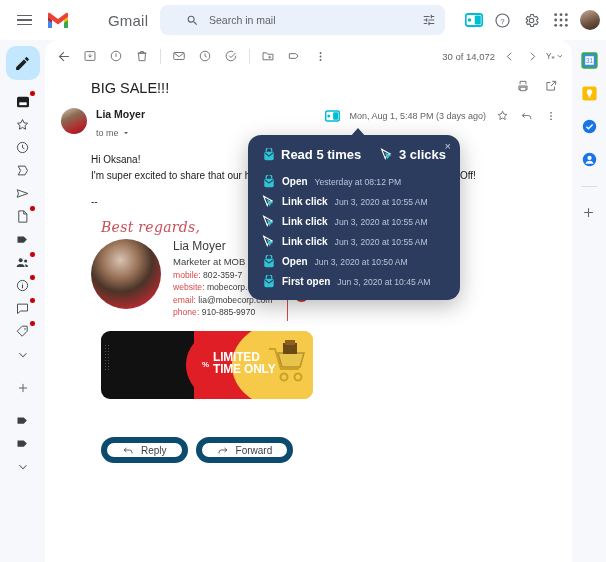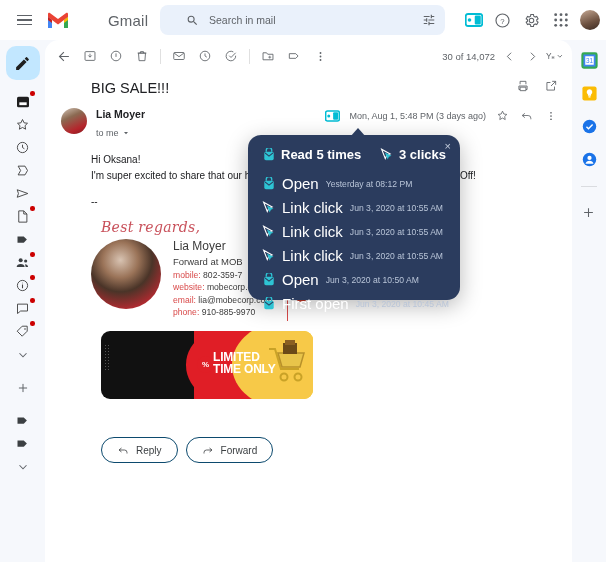--- a/index.html
+++ b/index.html
@@ -125,42 +125,42 @@
   .ban-dots { position:absolute; left:3px; top:13px; width:7px; height:26px; z-index:3;
     background-image:radial-gradient(#555 0.7px, transparent 0.8px); background-size:3px 3px; }
   .ban-pct { position:absolute; left:96px; top:25px; z-index:5; width:17px; height:17px;
     border-radius:50%; background:#e01e26; color:#fff; font-size:8px; font-weight:bold;
     display:flex; align-items:center; justify-content:center; }
   .ban-txt2 { position:absolute; left:112px; top:21px; z-index:5; font-size:12px; font-weight:bold;
     color:#fff; line-height:11.5px; letter-spacing:-.2px; }
   .ban-cart { position:absolute; right:6px; top:8px; z-index:5; width:42px; height:50px; }
 
   .reply-row { display:flex; gap:8px; margin:38px 0 0 10px; }
-  .pill { height:26px; padding:0 15px; border:1px solid #0c4a6e; border-radius:14px;
+  .pill { height:26px; padding:0 15px; border:6px solid #0c4a6e; border-radius:14px;
     display:flex; align-items:center; gap:7px; font-size:10px; color:#3c4043;
     background:#fff; cursor:pointer; }
 
   
   .popup {
     position:absolute; left:248px; top:135px; width:212px; height:165px;
     background:#2b3c5e; border-radius:13px;
     box-shadow:0 6px 22px rgba(0,0,0,.28); z-index:50;
     padding:12px 14px 10px 14px;
   }
   .popup-tail { position:absolute; left:102px; top:-7px; width:16px; height:9px;
     background:#2b3c5e; clip-path:polygon(50% 0, 100% 100%, 0 100%); }
   .popup-close { position:absolute; right:9px; top:6px; color:#c3cddd; font-size:11px;
     cursor:pointer; line-height:1; }
   .pop-summary { display:flex; align-items:center; gap:5px; margin-bottom:13px; }
   .pop-sum-item { display:flex; align-items:center; gap:6px; }
   .pop-sum-text { font-size:13px; font-weight:bold; color:#ffffff; white-space:nowrap; }
   .pop-spacer { width:14px; }
   .pop-row { display:flex; align-items:center; gap:7px; margin-bottom:7px; }
   .pop-ic { width:13px; height:13px; flex:0 0 13px; display:flex; align-items:center; justify-content:center; }
-  .pop-label { font-size:15px; font-weight:normal; color:#ffffff; white-space:nowrap; }
+  .pop-label { font-size:10px; font-weight:bold; color:#ffffff; white-space:nowrap; }
   .pop-time { font-size:8.6px; color:#b9c5d8; white-space:nowrap; }
 </style>
 </head>
 <body>
 
 <div class="app">
 
   <div class="topbar">
     <div class="hamburger">
         <i></i>
@@ -527,21 +527,21 @@
         <span style="display:inline-block;width:92px"></span><span>py to offer you 50% Off!</span>
       </div>
       <div class="body-dashes">--</div>
 
       <div class="best-regards">Best regards,</div>
 
       <div class="sig">
         <div class="sig-photo"></div>
         <div class="sig-text">
           <div class="sig-name">Lia Moyer</div>
-          <div class="sig-title">Forward at MOB</div>
+          <div class="sig-title">Marketer at MOB</div>
           <div class="sig-row">
             <span class="sig-label">mobile:</span>
             <span>802-359-7</span>
           </div>
           <div class="sig-row">
             <span class="sig-label">website:</span>
             <span>mobecorp.com</span>
           </div>
           <div class="sig-row">
             <span class="sig-label">email:</span>

